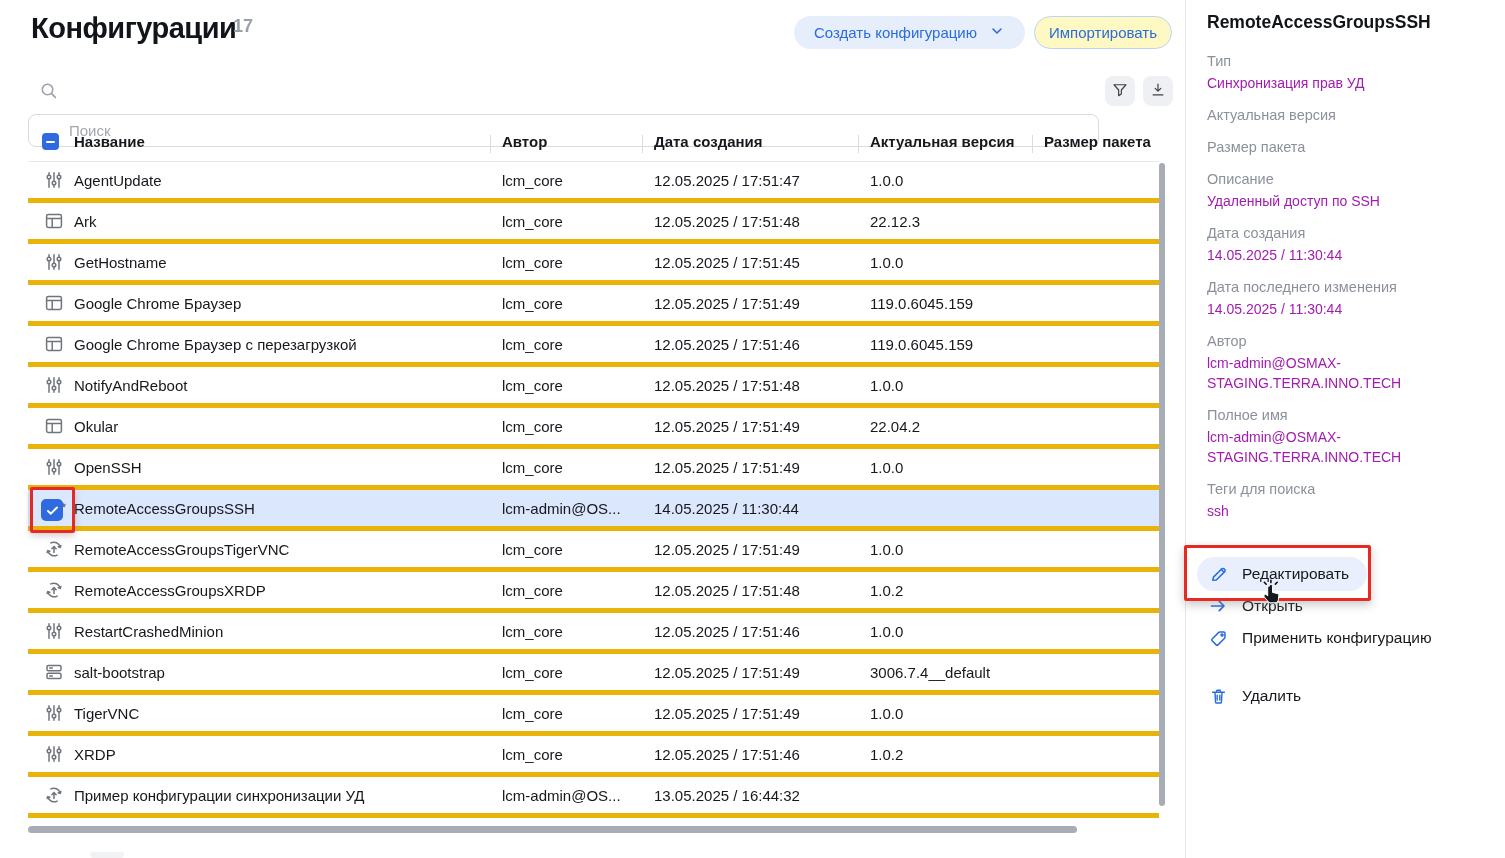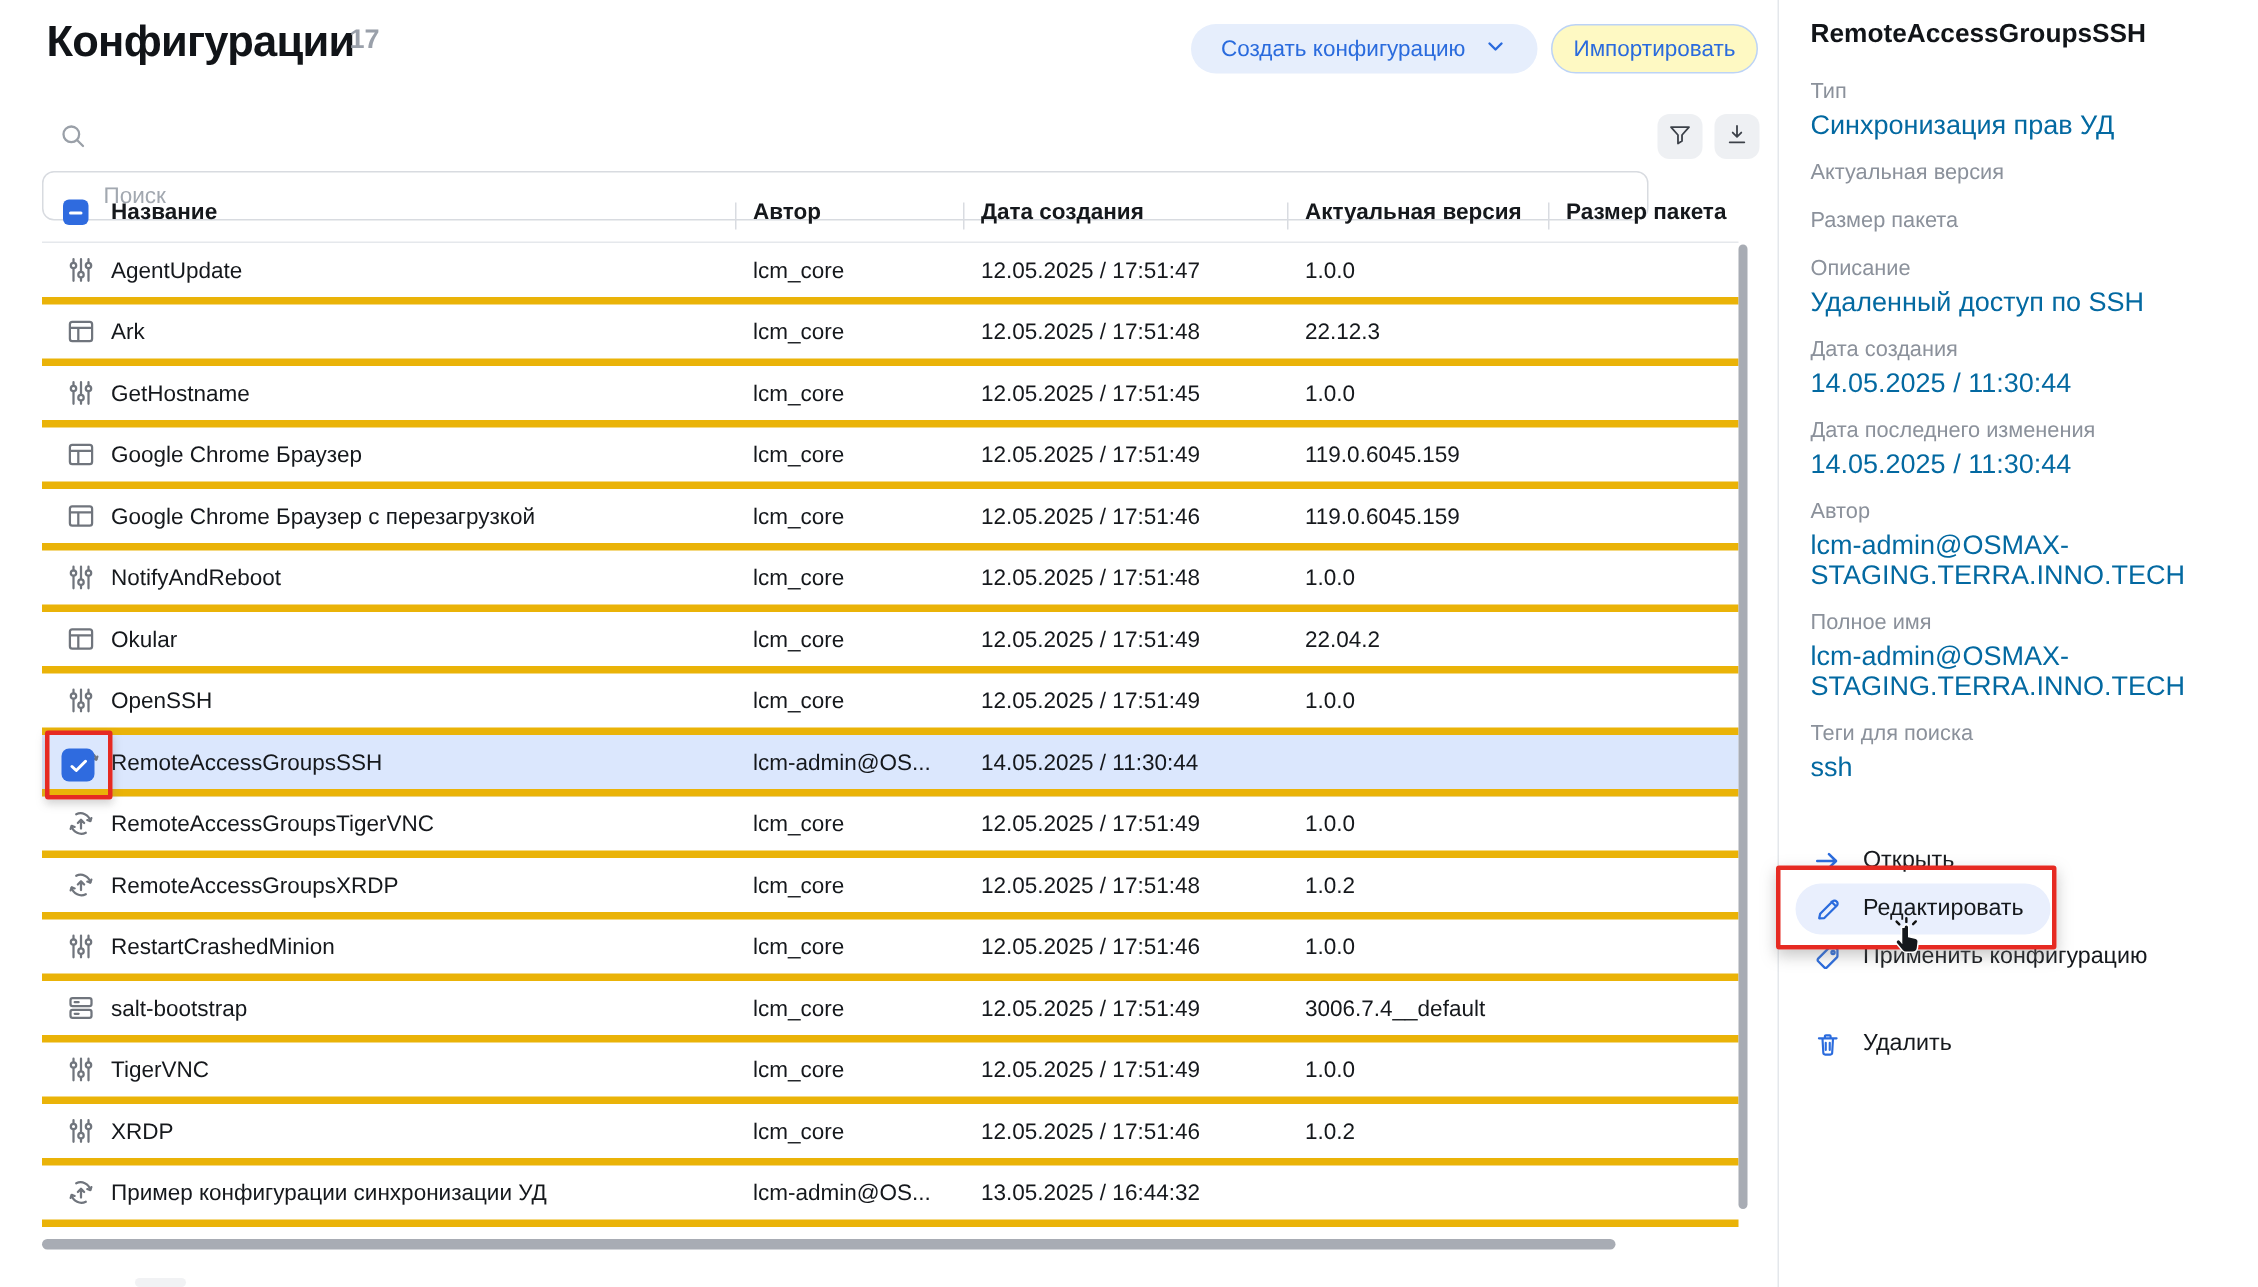--- a/index.html
+++ b/index.html
@@ -81,21 +81,21 @@
 
   .v-scrollbar { position:absolute; left:1147px; top:163px; width:6px; height:643px; background:#a8acb4; border-radius:3px; }
   .h-scrollbar { position:absolute; left:16px; top:826px; width:1049px; height:7px; background:#a8acb4; border-radius:4px; }
   .pager-fragment { position:absolute; left:78px; top:852px; width:34px; height:6px; background:#f1f2f4; border-radius:3px; }
 
   
   .sidebar { position:absolute; left:1186px; top:0; width:319px; height:858px; padding:12px 14px 0 21px; }
   .sb-title { font-size:17.5px; font-weight:700; color:#111418; margin-bottom:18px; }
   .field { margin-bottom:12px; }
   .field-label { font-size:14.5px; color:#8b919b; line-height:20px; margin-bottom:2px; }
-  .field-value { font-size:18px; color:#0369a1; line-height:20px; max-width:280px; }
+  .field-value { font-size:14px; color:#a21caf; line-height:20px; max-width:280px; }
 
   .actions { position:absolute; left:22px; top:558px; width:280px; }
   .action-row { position:relative; height:32px; display:flex; align-items:center; gap:14px; font-size:15.5px; color:#15181c; cursor:pointer; }
   .action-row .a-icon { width:20px; height:20px; color:#2a6bdd; display:flex; align-items:center; justify-content:center; }
   .action-row.highlight { z-index:3; }
   .action-row.highlight .pill {
     display:flex; align-items:center; gap:14px; background:#e9effd; border-radius:17px;
     height:34px; margin-left:-11px; padding:0 18px 0 11px;
   }
   .action-row.spaced { margin-top:26px; }
@@ -508,46 +508,46 @@
       <div class="field">
     <div class="field-label">Полное имя</div>
     <div class="field-value">lcm-admin@OSMAX-STAGING.TERRA.INNO.TECH</div>
   </div>
       <div class="field">
     <div class="field-label">Теги для поиска</div>
     <div class="field-value">ssh</div>
   </div>
     </div>
   <div class="actions" id="actions-host">
-      <div class="action-row">
-        <div style="display: flex; align-items: center; gap: 14px;">
-          <span class="a-icon">
-            <svg width="20" height="20" viewBox="0 0 20 20" fill="none" stroke="currentColor" stroke-width="1.7" stroke-linecap="round" stroke-linejoin="round">
-              <path d="M3.5 10h12.3M11.3 5.4L16 10l-4.7 4.6"></path>
-            </svg>
-          </span>
-          <span>Открыть</span>
-        </div>
-      </div>
       <div class="action-row highlight">
         <div class="pill">
           <span class="a-icon">
             <svg width="19" height="19" viewBox="0 0 20 20" fill="none" stroke="currentColor" stroke-width="1.6" stroke-linecap="round" stroke-linejoin="round">
               <path d="M12.6 4.4l3 3M4 16l.7-3.2 8.6-8.6a2 2 0 0 1 2.9 0l.1.1a2 2 0 0 1 0 2.9L7.6 15.8 4 16z"></path>
             </svg>
           </span>
           <span>Редактировать</span>
         </div>
         <span class="anno-box-action"></span>
         <span class="cursor-hand"><svg width="26" height="28" viewBox="0 0 26 28">
             <g fill="none" stroke="#111" stroke-width="1.6" stroke-linecap="round">
               <path d="M7.2 6.2L5.4 4.4M11.9 4.6V2.2M16.4 6.1l1.8-1.8"></path>
             </g>
             <path d="M10.3 8.2c0-.95.72-1.7 1.6-1.7.9 0 1.6.75 1.6 1.7v6.2l4.7 1.15c1 .25 1.7 1.2 1.6 2.2l-.45 4.1c-.2 1.7-1.6 2.95-3.3 2.95h-4.4c-1 0-1.9-.45-2.5-1.2l-3.8-4.6c-.55-.7-.45-1.7.25-2.25.65-.55 1.6-.45 2.2.2l.9 1.1V8.2z" fill="#15181c" stroke="#ffffff" stroke-width="1"></path>
           </svg></span>
+      </div>
+      <div class="action-row">
+        <div style="display: flex; align-items: center; gap: 14px;">
+          <span class="a-icon">
+            <svg width="20" height="20" viewBox="0 0 20 20" fill="none" stroke="currentColor" stroke-width="1.7" stroke-linecap="round" stroke-linejoin="round">
+              <path d="M3.5 10h12.3M11.3 5.4L16 10l-4.7 4.6"></path>
+            </svg>
+          </span>
+          <span>Открыть</span>
+        </div>
       </div>
       <div class="action-row">
         <div style="display: flex; align-items: center; gap: 14px;">
           <span class="a-icon">
             <svg width="19" height="19" viewBox="0 0 20 20" fill="none" stroke="currentColor" stroke-width="1.6" stroke-linejoin="round">
               <path d="M11.2 3.2h4.3c.7 0 1.3.6 1.3 1.3v4.3c0 .35-.14.68-.38.92l-7 7a1.3 1.3 0 0 1-1.84 0l-4.3-4.3a1.3 1.3 0 0 1 0-1.84l7-7c.24-.24.57-.38.92-.38z"></path>
               <circle cx="13.7" cy="6.3" r="1.1"></circle>
             </svg>
           </span>
           <span>Применить конфигурацию</span>

